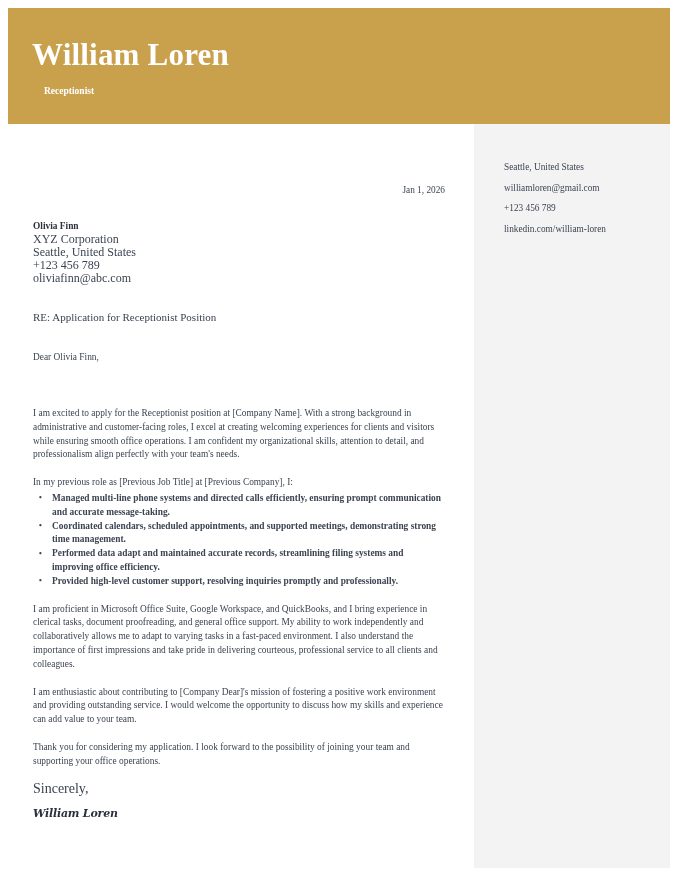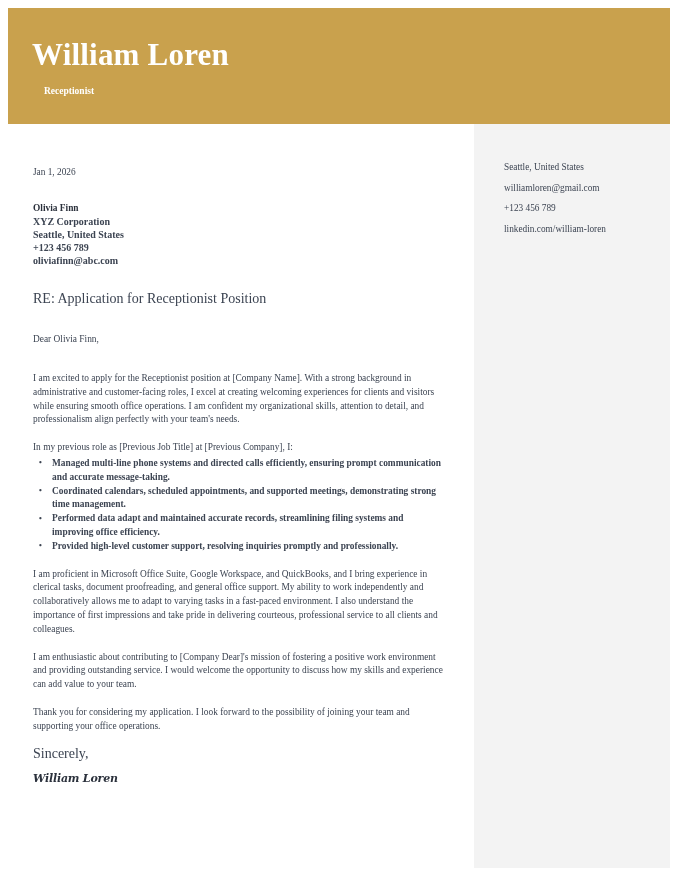--- a/index.html
+++ b/index.html
@@ -85,56 +85,56 @@
   .letter {
     position: absolute;
     left: 33px;
     top: 124px;
     width: 412px;
   }
 
   .date {
     font-size: 9.3px;
     line-height: 12px;
-    margin-top: 42px;
-    color: #3c4452;
+    margin-top: 60px;
+    color: #3c4452;
+    text-align: right;
   }
 
   .recipient {
     margin-top: 24px;
   }
   .recipient-name {
     font-size: 9.4px;
     line-height: 13px;
     font-weight: bold;
     color: #2b313c;
   }
   .recipient-line {
-    font-size: 10px;
+    font-size: 12px;
     line-height: 13px;
     color: #3c4452;
-    font-weight: bold;
   }
 
   .subject {
     margin-top: 26px;
-    font-size: 14px;
+    font-size: 11px;
     line-height: 12px;
     color: #3c4452;
   }
 
   .salutation {
     margin-top: 28px;
     font-size: 9.4px;
     line-height: 12px;
     color: #3c4452;
   }
 
   .body-block {
-    margin-top: 27px;
+    margin-top: 44px;
   }
   .para {
     font-size: 9.4px;
     line-height: 13.8px;
     color: #3c4452;
     margin: 0 0 14px 0;
     text-align: left;
   }
   .para.tight {
     margin-bottom: 2px;

